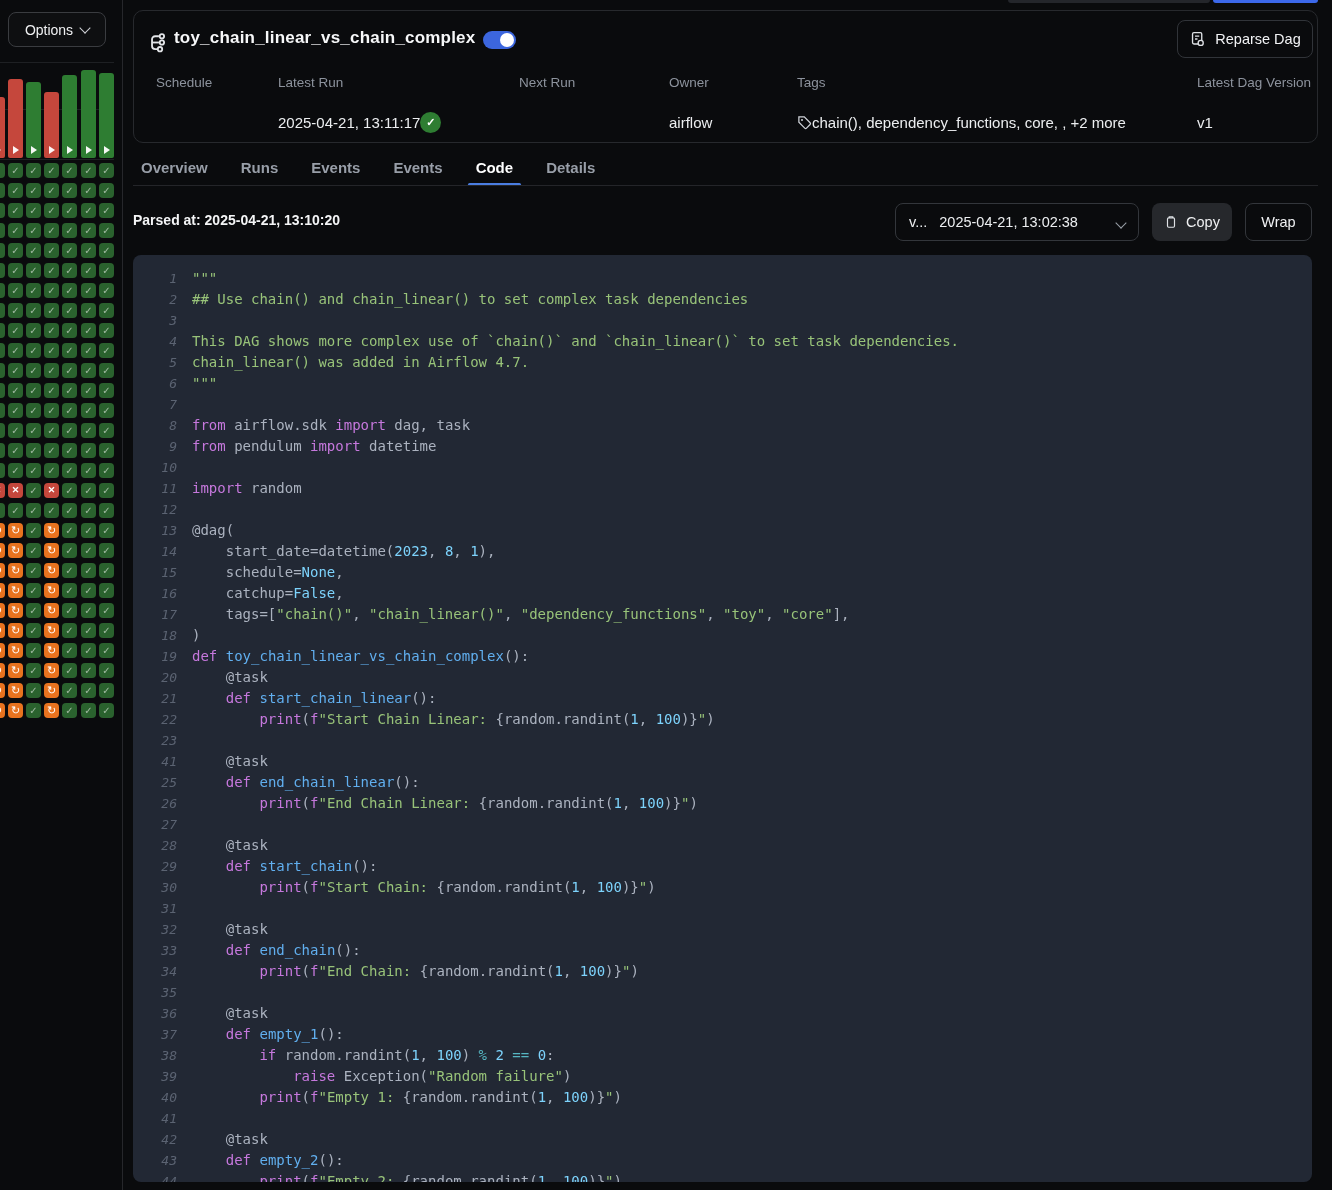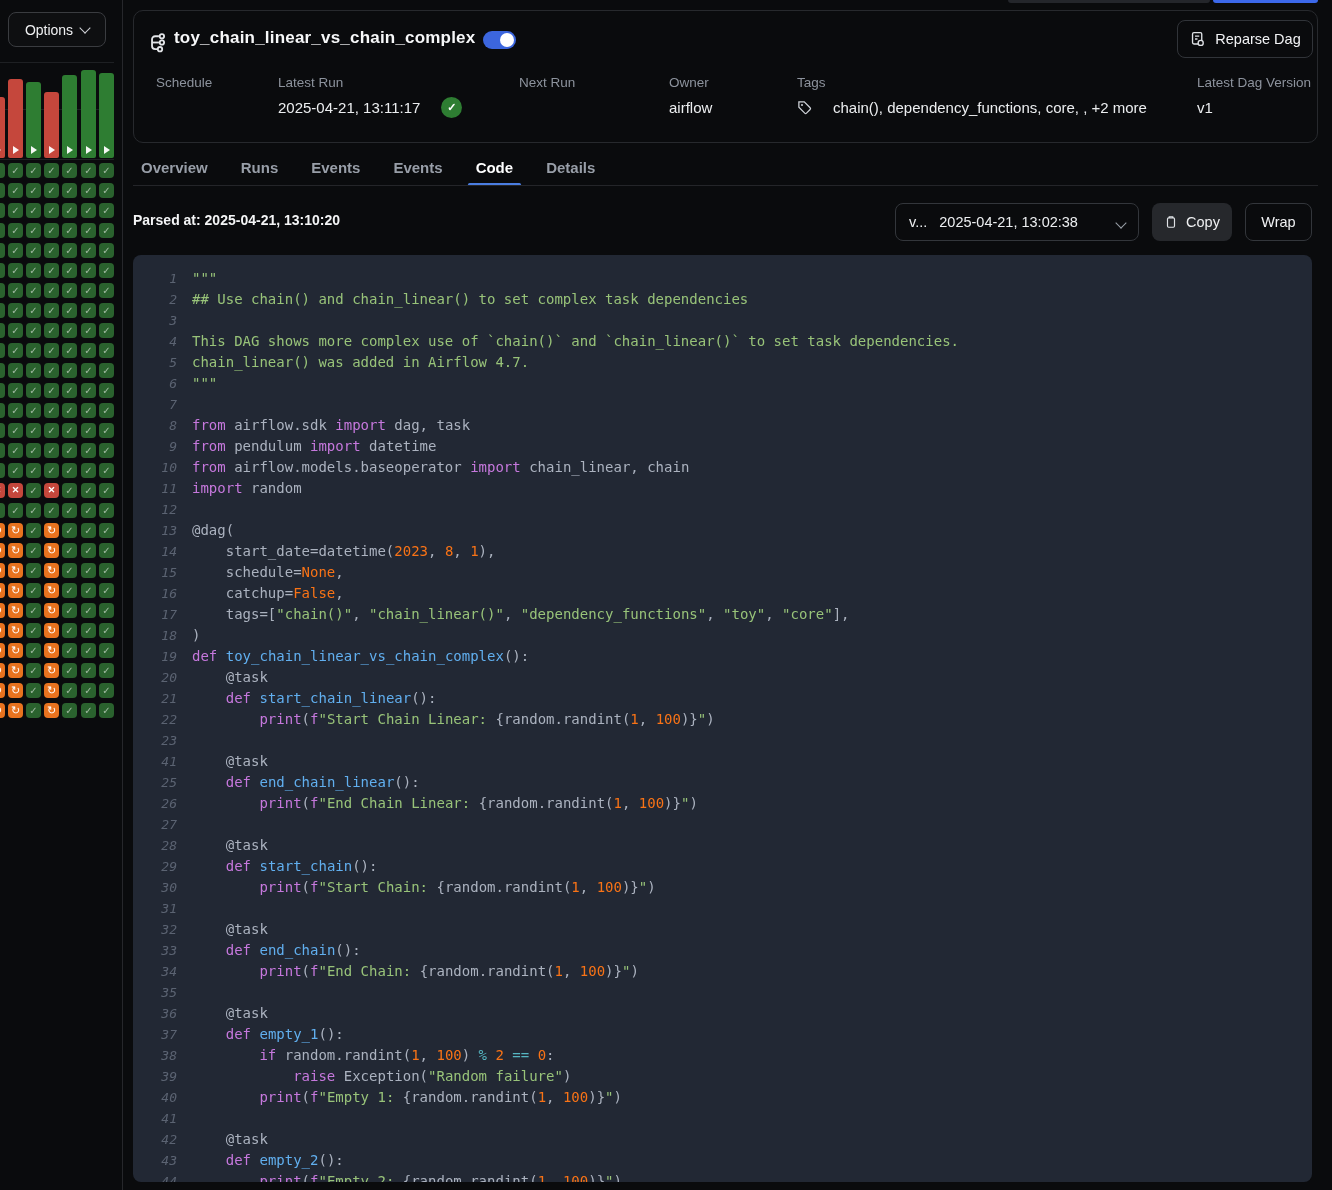--- a/index.html
+++ b/index.html
@@ -26,40 +26,40 @@
   
   #main{position:absolute;left:133px;top:0;width:1185px;height:1190px}
   .header-card{position:absolute;left:0;top:10px;width:1185px;height:133px;border:1px solid #27292d;border-radius:10px;box-sizing:border-box}
   .dag-icon{position:absolute;left:12px;top:20px}
   .dag-title{position:absolute;left:40px;top:17px;font-size:17px;font-weight:700;color:#f6f7f8;letter-spacing:.2px}
   .toggle{position:absolute;left:349px;top:20px;width:33px;height:18px;border-radius:10px;background:#3c66de;cursor:pointer}
   .toggle .knob{position:absolute;right:2px;top:2px;width:14px;height:14px;border-radius:50%;background:#fff}
   .reparse-btn{position:absolute;left:1043px;top:9px;width:136px;height:38px;border:1px solid #313439;border-radius:8px;display:flex;align-items:center;justify-content:center;gap:9px;font-size:14.5px;color:#f2f3f5;box-sizing:border-box;cursor:pointer;background:transparent}
   .info-col{position:absolute;top:64px}
   .info-label{font-size:13.5px;color:#8d939d}
-  .info-value{margin-top:7px;font-size:15px;color:#eceef0;display:flex;align-items:center;gap:21px;min-height:21px}
+  .info-value{margin-top:22px;font-size:15px;color:#eceef0;display:flex;align-items:center;gap:0;min-height:21px}
   .badge-success{display:inline-flex;align-items:center;justify-content:center;width:21px;height:21px;border-radius:50%;background:#2e7d32;color:#fff;font-size:11px;font-weight:bold}
   
   .tabs{position:absolute;left:0;top:148px;height:38px;display:flex}
   .tab{padding:0 8px;margin-right:17px;font-size:15px;font-weight:600;color:#989ea8;display:flex;align-items:center;position:relative;cursor:pointer}
   .tab.active{color:#fff}
   .tab.active::after{content:"";position:absolute;left:0;right:0;bottom:0;height:3px;border-radius:2px;background:#4a7de0}
   .tabs-divider{position:absolute;left:0;top:185px;width:1185px;height:1px;background:#242529}
   .parsed{position:absolute;left:0;top:212px;font-size:14px;font-weight:700;color:#f4f5f6}
   .controls{position:absolute;right:6px;top:203px;display:flex;gap:13px;height:38px}
   .version-select{width:244px;border:1px solid #33363b;border-radius:8px;display:flex;align-items:center;padding:0 13px;gap:12px;font-size:14.5px;color:#eceef0;box-sizing:border-box;cursor:pointer}
   .version-select .sel-chev{margin-left:auto;color:#9aa0a8}
   .btn-copy{width:80px;background:#26282c;border-radius:8px;display:flex;align-items:center;justify-content:center;gap:8px;font-size:14.5px;color:#f0f1f3;cursor:pointer}
   .btn-wrap{width:67px;border:1px solid #33363b;border-radius:8px;display:flex;align-items:center;justify-content:center;font-size:14.5px;color:#f0f1f3;box-sizing:border-box;cursor:pointer}
   
   .code-panel{position:absolute;left:0;top:255px;width:1179px;height:927px;background:#222834;border-radius:8px;overflow:hidden;font-family:"DejaVu Sans Mono",monospace;font-size:14px;padding-top:13px;box-sizing:border-box}
   .code-line{display:flex;height:21px;line-height:21px;white-space:pre}
   .ln{width:44px;text-align:right;color:#5b6372;font-style:italic;flex:none;font-size:13px}
   .code-text{margin-left:15px}
-  .tok-d{color:#abb2bf}.tok-k{color:#c678dd}.tok-s{color:#98c379}.tok-n{color:#f97316}.tok-f{color:#61afef}.tok-o{color:#56b6c2}
+  .tok-d{color:#abb2bf}.tok-k{color:#c678dd}.tok-s{color:#98c379}.tok-n{color:#7dd3fc}.tok-f{color:#61afef}.tok-o{color:#56b6c2}
 </style>
 </head>
 <body>
 
 <div class="strip strip-dark"></div>
 <div class="strip strip-blue"></div>
 
 <div id="sidebar">
   <div class="options-btn">
     <span>Options</span>
@@ -390,21 +390,21 @@
   <div class="code-panel">
       <div class="code-line"><span class="ln">1</span><span class="code-text"><span class="tok-s">"""</span></span></div>
       <div class="code-line"><span class="ln">2</span><span class="code-text"><span class="tok-s">## Use chain() and chain_linear() to set complex task dependencies</span></span></div>
       <div class="code-line"><span class="ln">3</span><span class="code-text"></span></div>
       <div class="code-line"><span class="ln">4</span><span class="code-text"><span class="tok-s">This DAG shows more complex use of `chain()` and `chain_linear()` to set task dependencies.</span></span></div>
       <div class="code-line"><span class="ln">5</span><span class="code-text"><span class="tok-s">chain_linear() was added in Airflow 4.7.</span></span></div>
       <div class="code-line"><span class="ln">6</span><span class="code-text"><span class="tok-s">"""</span></span></div>
       <div class="code-line"><span class="ln">7</span><span class="code-text"></span></div>
       <div class="code-line"><span class="ln">8</span><span class="code-text"><span class="tok-k">from</span><span class="tok-d"> airflow.sdk </span><span class="tok-k">import</span><span class="tok-d"> dag, task</span></span></div>
       <div class="code-line"><span class="ln">9</span><span class="code-text"><span class="tok-k">from</span><span class="tok-d"> pendulum </span><span class="tok-k">import</span><span class="tok-d"> datetime</span></span></div>
-      <div class="code-line"><span class="ln">10</span><span class="code-text"><span class="tok-k">from</span><span class="tok-d"> airflow.models.baseoperator </span><span class="tok-k">import</span><span class="tok-d"> chain_linear, chain</span></span></div>
+      <div class="code-line"><span class="ln">10</span></div>
       <div class="code-line"><span class="ln">11</span><span class="code-text"><span class="tok-k">import</span><span class="tok-d"> random</span></span></div>
       <div class="code-line"><span class="ln">12</span><span class="code-text"></span></div>
       <div class="code-line"><span class="ln">13</span><span class="code-text"><span class="tok-d">@dag(</span></span></div>
       <div class="code-line"><span class="ln">14</span><span class="code-text"><span class="tok-d">    start_date=datetime(</span><span class="tok-n">2023</span><span class="tok-d">, </span><span class="tok-n">8</span><span class="tok-d">, </span><span class="tok-n">1</span><span class="tok-d">),</span></span></div>
       <div class="code-line"><span class="ln">15</span><span class="code-text"><span class="tok-d">    schedule=</span><span class="tok-n">None</span><span class="tok-d">,</span></span></div>
       <div class="code-line"><span class="ln">16</span><span class="code-text"><span class="tok-d">    catchup=</span><span class="tok-n">False</span><span class="tok-d">,</span></span></div>
       <div class="code-line"><span class="ln">17</span><span class="code-text"><span class="tok-d">    tags=[</span><span class="tok-s">"chain()"</span><span class="tok-d">, </span><span class="tok-s">"chain_linear()"</span><span class="tok-d">, </span><span class="tok-s">"dependency_functions"</span><span class="tok-d">, </span><span class="tok-s">"toy"</span><span class="tok-d">, </span><span class="tok-s">"core"</span><span class="tok-d">],</span></span></div>
       <div class="code-line"><span class="ln">18</span><span class="code-text"><span class="tok-d">)</span></span></div>
       <div class="code-line"><span class="ln">19</span><span class="code-text"><span class="tok-k">def</span><span class="tok-d"> </span><span class="tok-f">toy_chain_linear_vs_chain_complex</span><span class="tok-d">():</span></span></div>
       <div class="code-line"><span class="ln">20</span><span class="code-text"><span class="tok-d">    @task</span></span></div>

